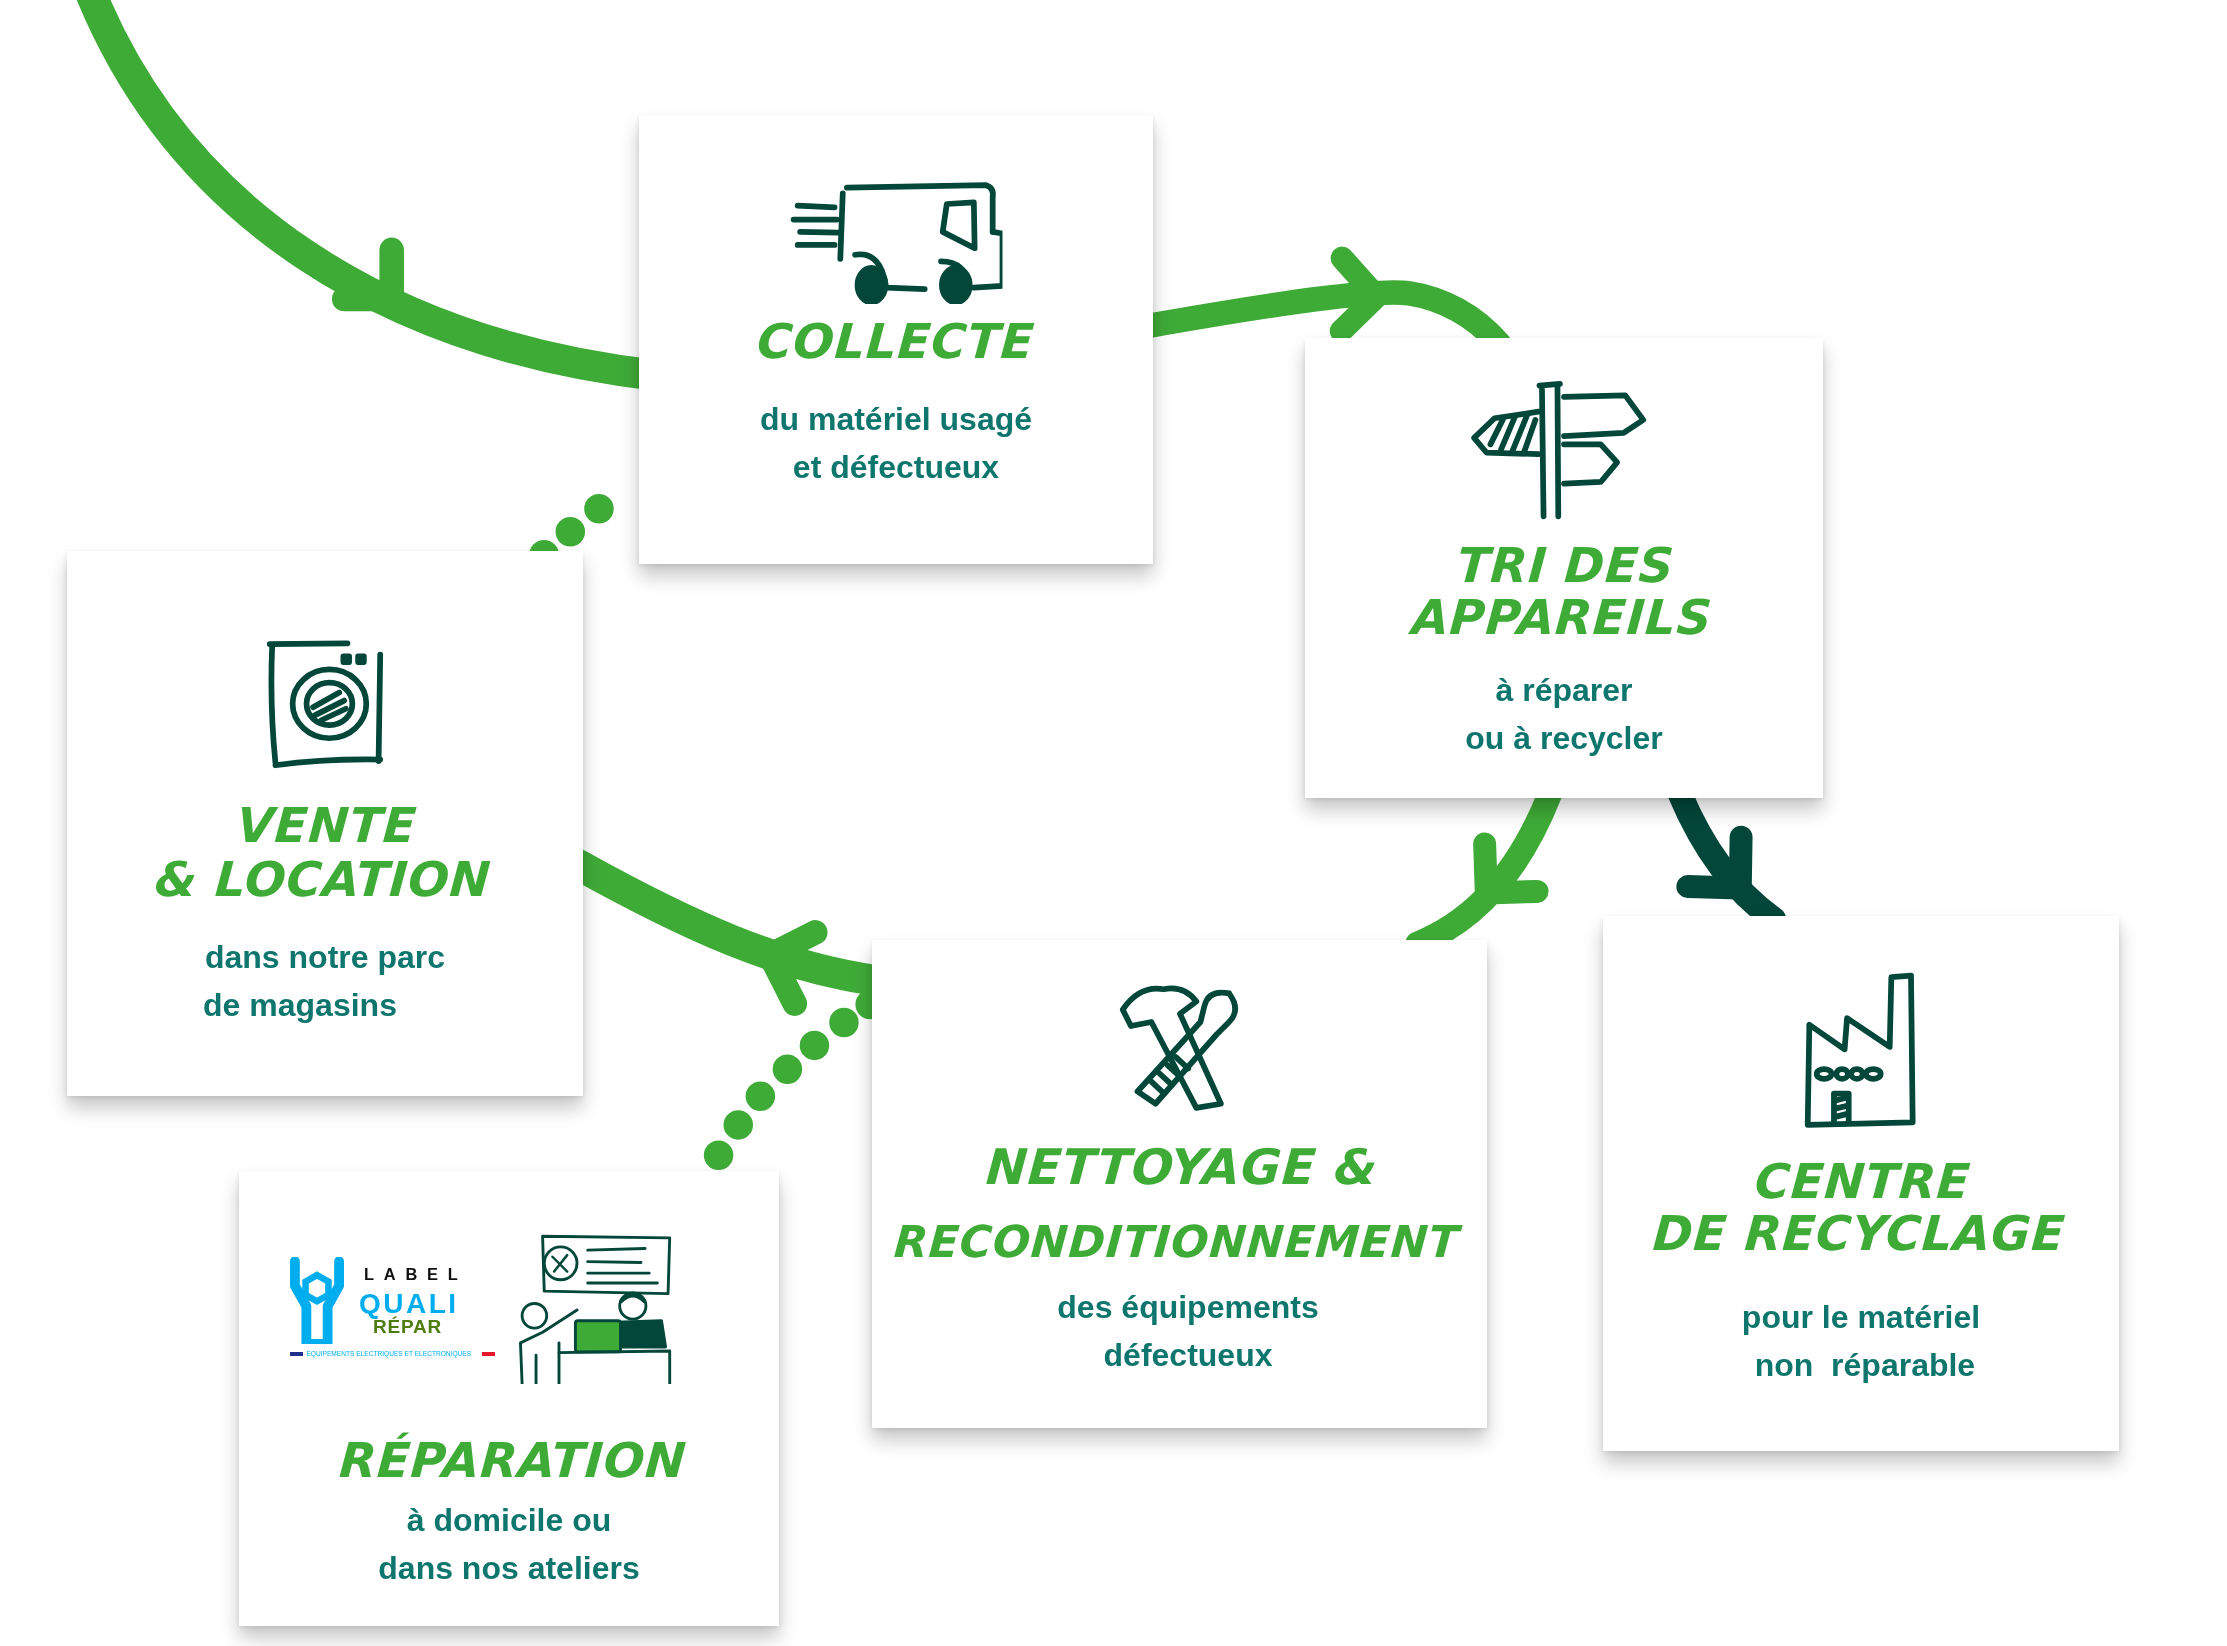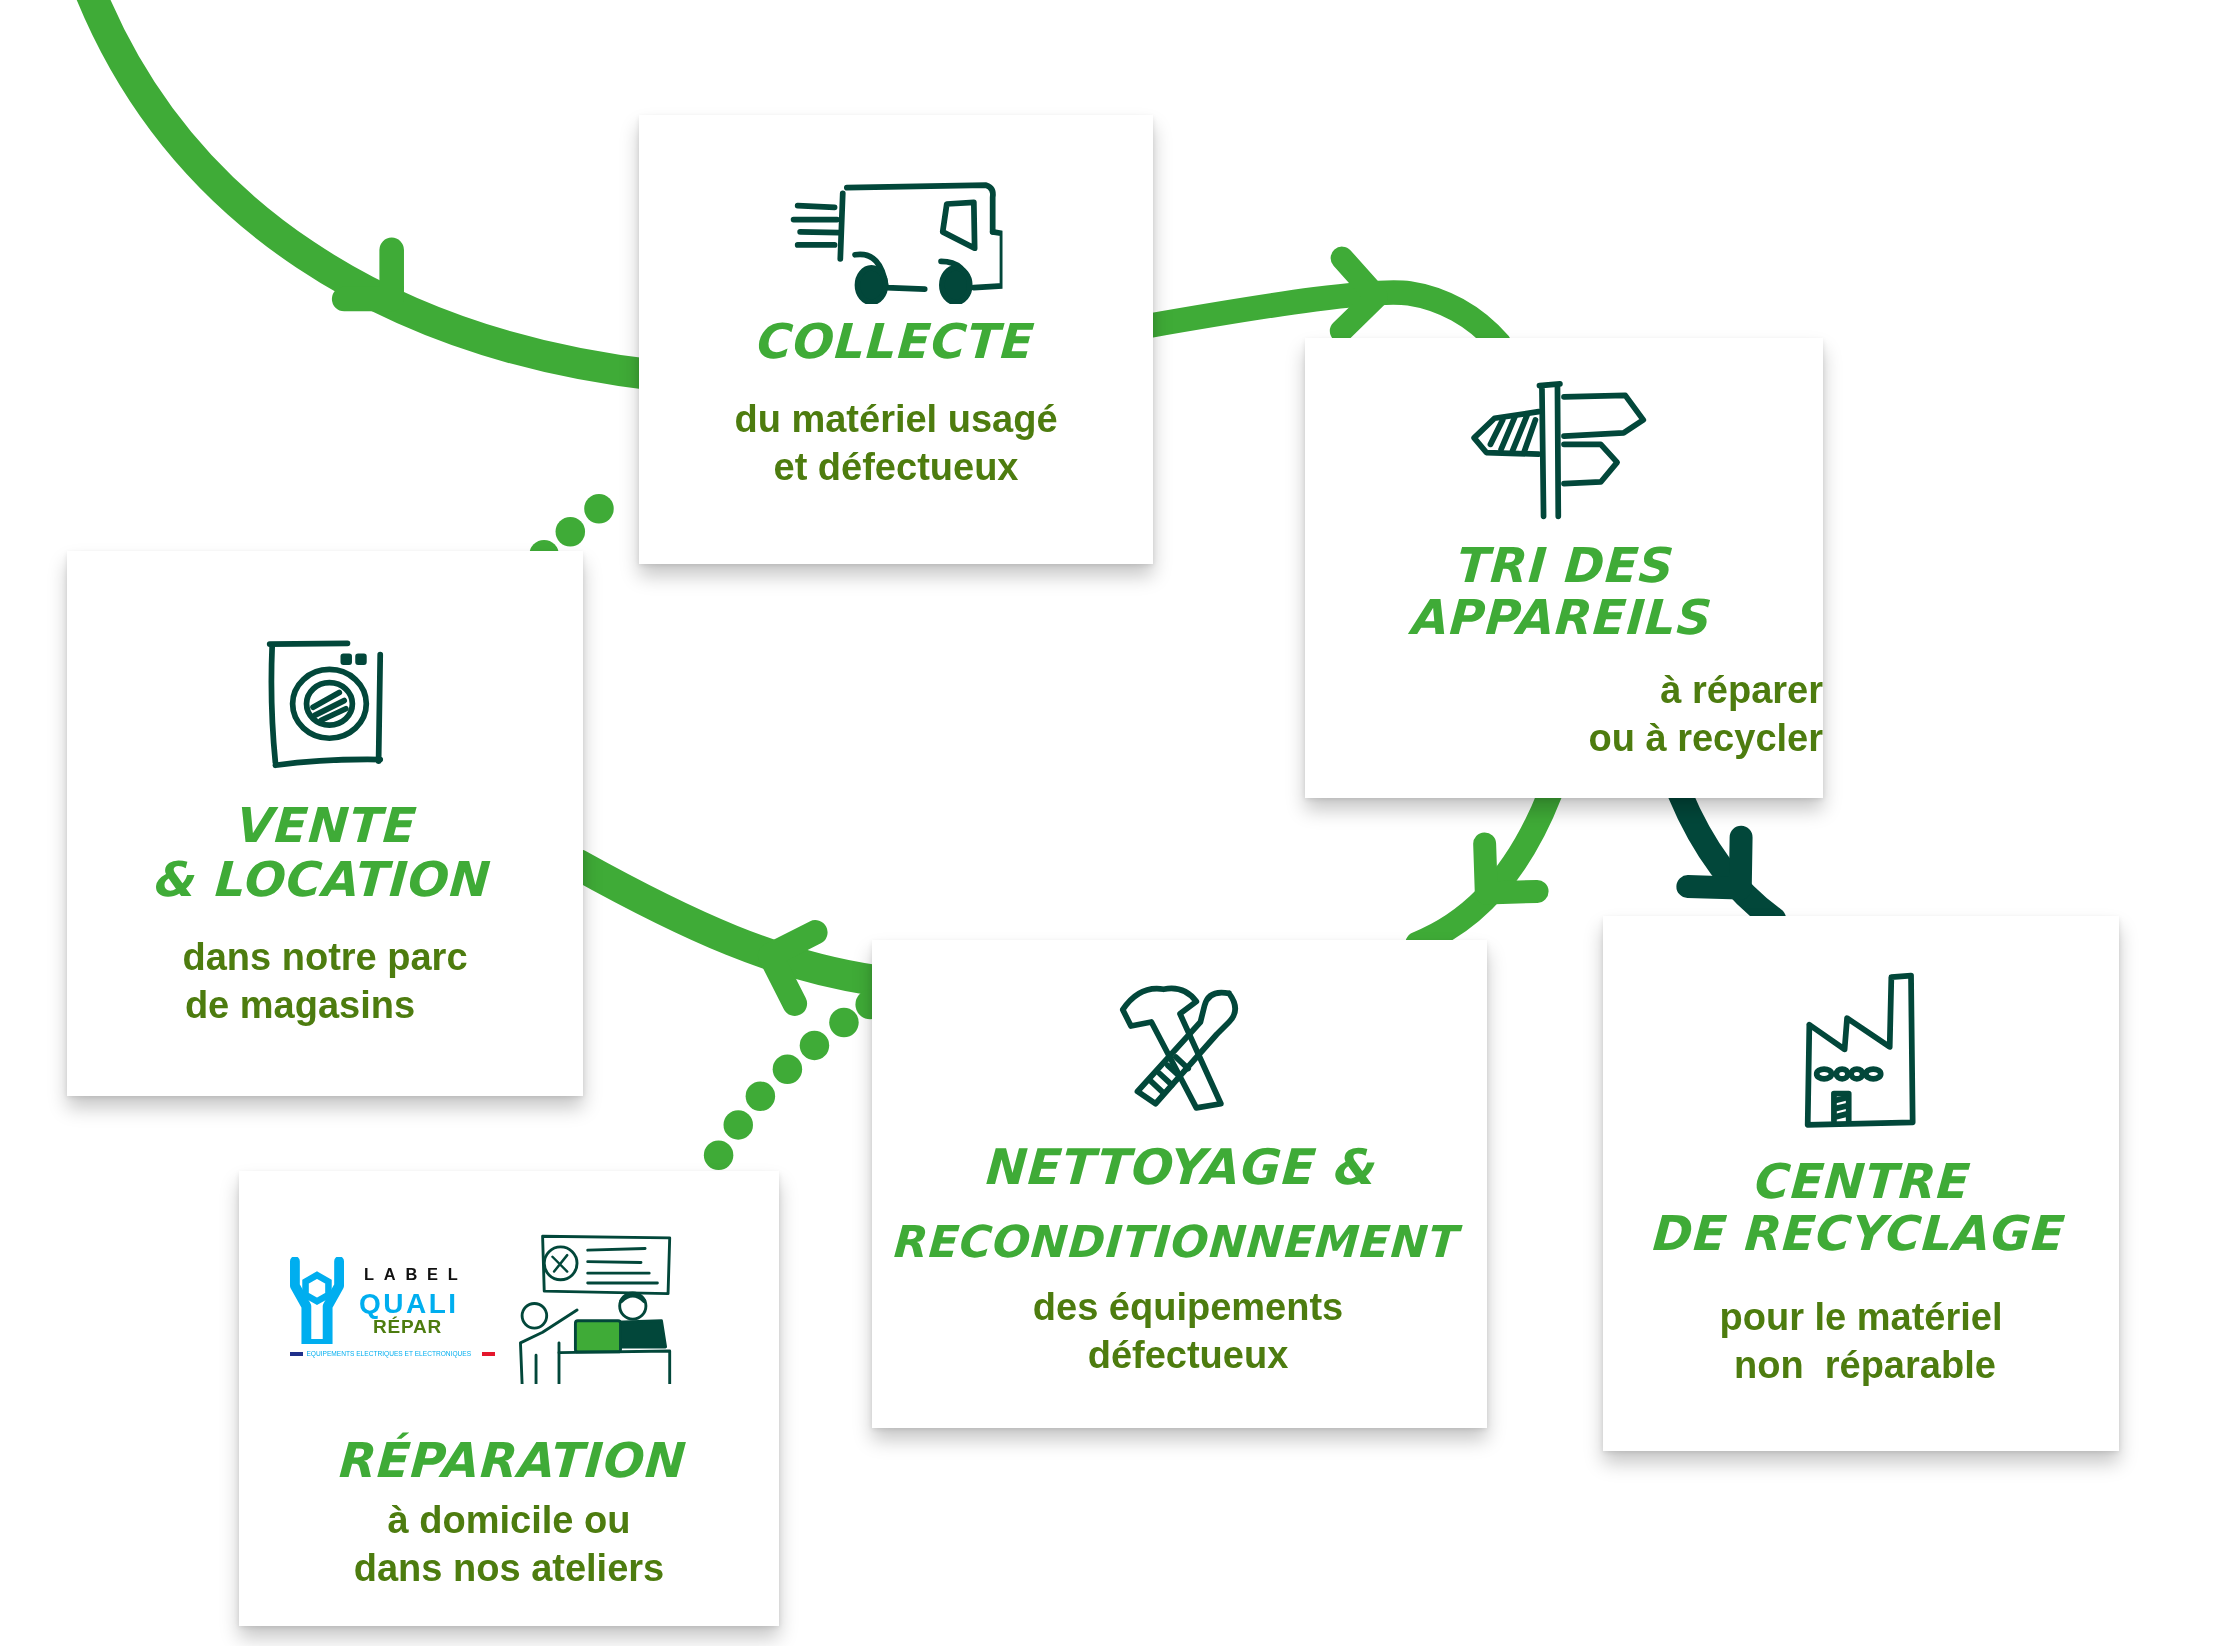--- a/index.html
+++ b/index.html
@@ -11,23 +11,23 @@
     box-sizing: border-box; text-align: center;
   }
   .icon { position: absolute; left: 50%; transform: translateX(-50%); }
   .title {
     position: absolute; left: 0; right: 0; color: #3fab37;
     font-family: "DejaVu Sans", sans-serif; font-weight: bold; font-style: italic;
     font-size: 48px; line-height: 54px; letter-spacing: 0.8px; text-transform: uppercase;
     transform: skewX(-4deg);
   }
   .desc {
-    position: absolute; left: 0; right: 0; color: #4d7c0f;
+    position: absolute; left: 0; right: 0; color: #0f766e;
     font-family: "Liberation Sans", sans-serif; font-weight: bold;
-    font-size: 38px; line-height: 48px;
+    font-size: 32px; line-height: 48px;
   }
   .line { display: block; white-space: pre; }
   .logo { position: absolute; }
   .logo-word { position: absolute; font-family: "Liberation Sans", sans-serif; font-weight: bold; white-space: nowrap; }
 </style>
 </head>
 <body>
 
 <svg id="flow" viewBox="0 0 2718 2009" xmlns="http://www.w3.org/2000/svg">
   <g fill="none" stroke-linecap="round" stroke-linejoin="round">
@@ -88,21 +88,21 @@
     <path d="M 85 8 L 110 6 M 88 10 L 90 168 M 107 8 L 108 168"></path>
     <path d="M 115 22 L 190 20 L 212 50 L 188 66 L 115 70"></path>
     <path d="M 115 80 L 160 80 L 180 102 L 160 126 L 115 128"></path>
     <path d="M 84 40 L 30 48 L 5 72 L 20 90 L 84 92"></path>
     <path d="M 25 80 L 40 50 M 38 86 L 55 46 M 52 88 L 70 44 M 66 90 L 80 50"></path>
   </svg>
   <div class="title" style="top:201px; line-height:52px;">
     <span class="line">Tri des</span>
     <span class="line">appareils</span>
   </div>
-  <div class="desc" style="top:328px;text-align:right;">
+  <div class="desc" style="top:328px;">
     <span class="line">à réparer</span>
     <span class="line">ou à recycler</span>
   </div>
 </div>
 
 <div class="card" style="left:67px; top:551px; width:516px; height:545px;">
   <svg class="icon" style="top:89px; margin-left:1.6px;" width="123" height="131" viewBox="0 0 150 160" fill="none" stroke="#02473a" stroke-width="7" stroke-linecap="round" stroke-linejoin="round">
     <path d="M 5 5 L 100 4"></path>
     <path d="M 8 8 Q 5 80 12 150"></path>
     <path d="M 140 18 L 138 148"></path>

